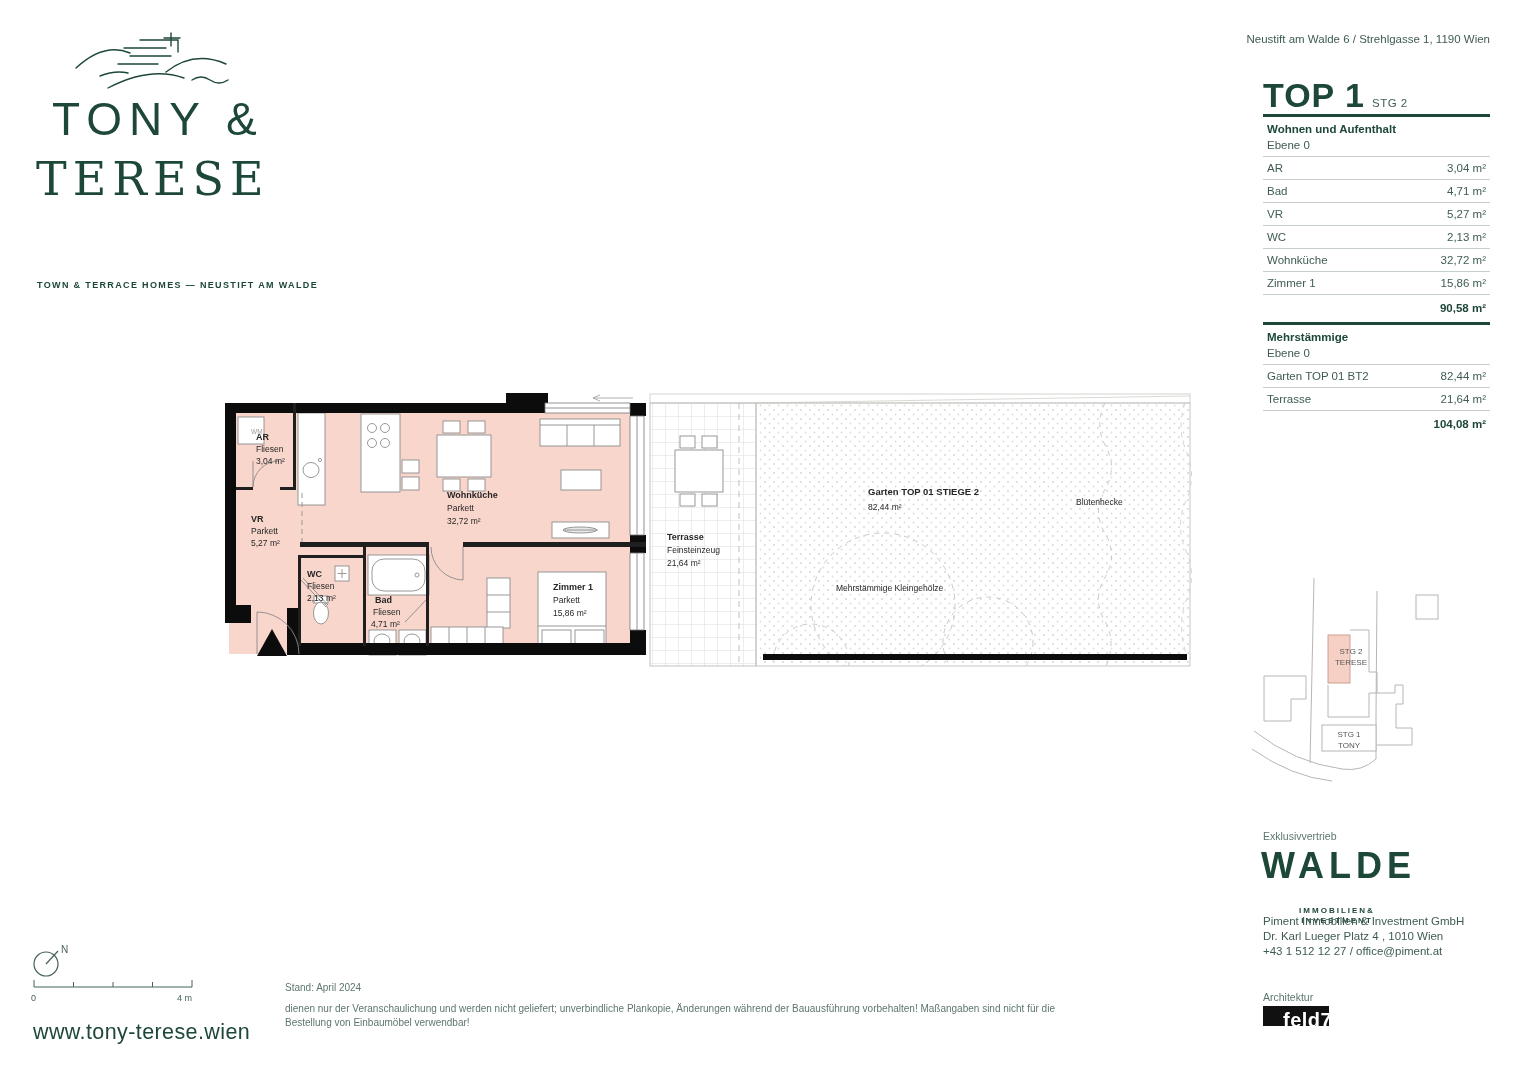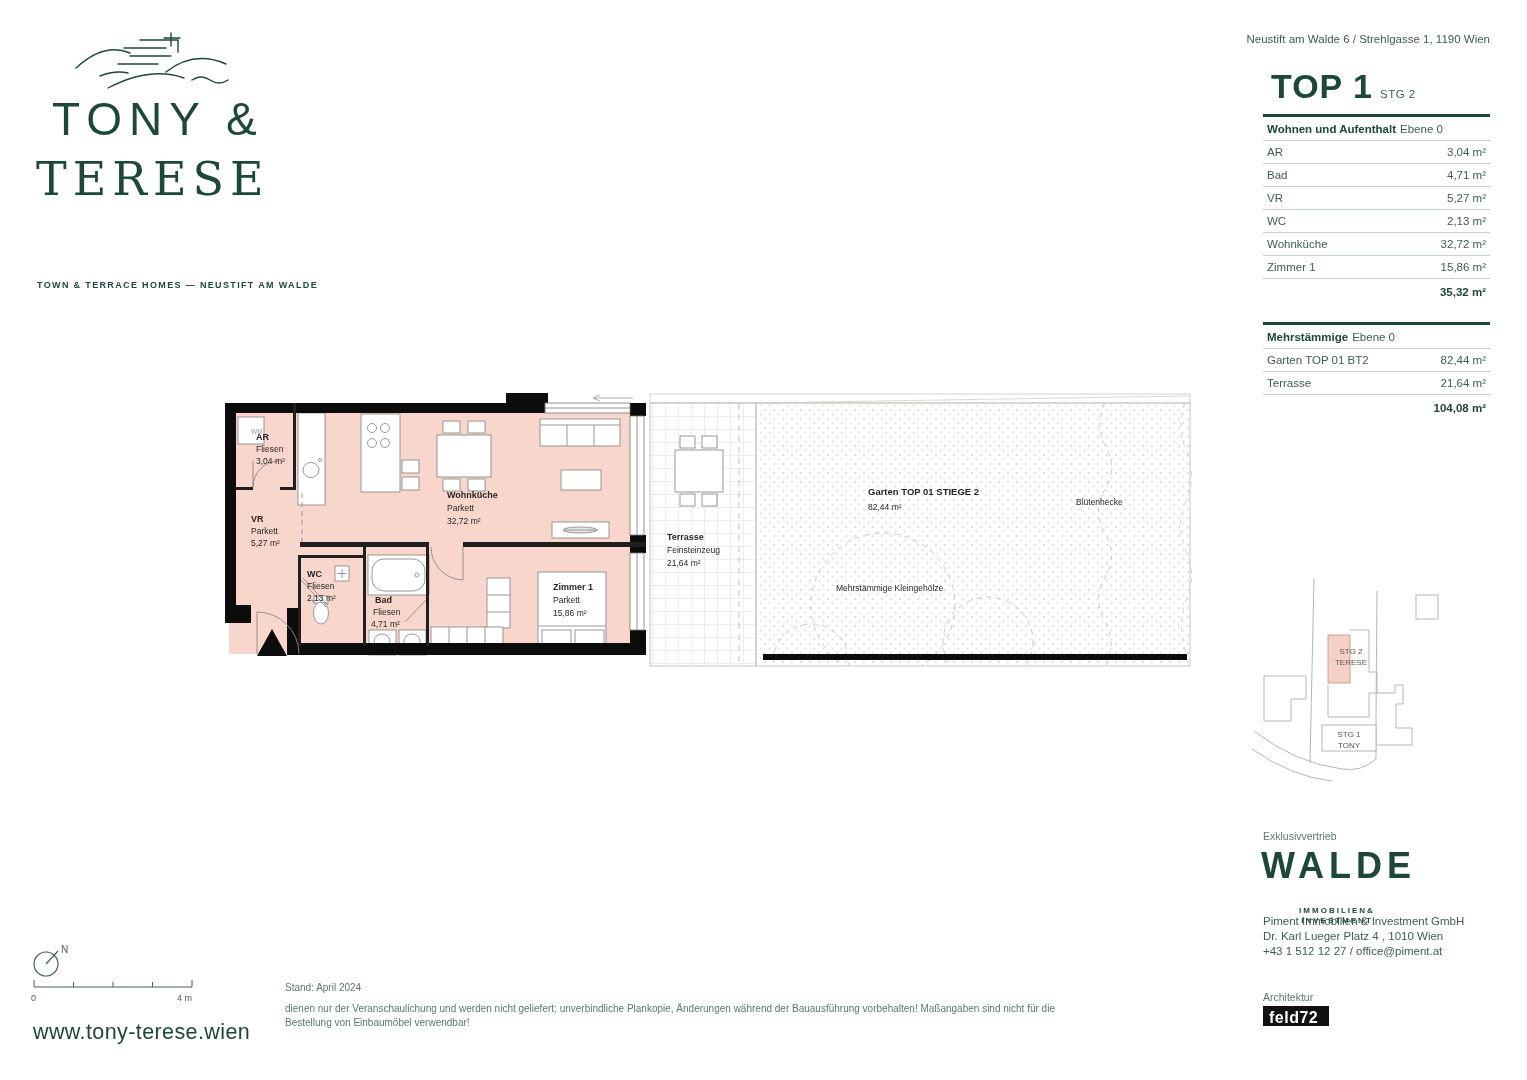--- a/index.html
+++ b/index.html
@@ -16,40 +16,40 @@
   .abs{position:absolute;}
   
   .brand-art{left:70px;top:26px;width:170px;height:80px;}
   .brand-l1{left:40px;top:92px;font-family:Liberation Sans, sans-serif;font-size:46px;
     letter-spacing:7px;color:var(--green);margin-left:12px;}
   .brand-l2{left:36px;top:152px;font-family:"DejaVu Serif",serif;font-size:46px;
     letter-spacing:6px;color:var(--green);}
   .brand-tag{left:37px;top:238px;font-size:9px;letter-spacing:1.35px;color:var(--green);font-weight:700;margin-top:42px;}
   
   .address{right:37px;top:33px;font-size:11.5px;color:var(--green-mid);}
-  .title{left:1263px;top:67px;color:var(--green);font-size:34px;font-weight:600;letter-spacing:1px;margin-left:8px;}
+  .title{left:1263px;top:76px;color:var(--green);font-size:34px;font-weight:600;letter-spacing:1px;}
   .title small{font-size:11.5px;font-weight:400;color:var(--green-mid);letter-spacing:.5px;margin-left:7px;}
   .rc-table{left:1263px;width:227px;border-top:3px solid var(--green);}
   .t1{top:114px;} .t2{top:322px;}
   .thead{display:flex;align-items:baseline;gap:4px;padding:6px 4px 5px;border-bottom:1px solid var(--rule);
-    font-size:11.5px;color:var(--green);}
+    font-size:11.5px;color:var(--green);flex-direction:column;}
   .thead b{font-weight:700;}
   .thead span{font-weight:400;color:var(--green-mid);}
   .trow{display:flex;justify-content:space-between;padding:5px 4px;border-bottom:1px solid var(--rule);
     font-size:11.5px;color:var(--green-mid);}
   .ttotal{display:flex;justify-content:flex-end;padding:7px 4px;font-size:11.5px;font-weight:700;color:var(--green);}
   
   .exk{left:1263px;top:830px;font-size:10.5px;color:var(--green-soft);}
   .piment{left:1261px;top:845px;font-size:36px;font-weight:700;letter-spacing:5px;color:var(--green);}
   .piment-sub{left:1263px;top:889px;width:148px;text-align:center;font-size:8px;letter-spacing:2px;
     color:var(--green);font-weight:700;line-height:10px;margin-top:17px;}
   .vendor-info{left:1263px;top:914px;font-size:11.5px;line-height:15px;color:var(--green-mid);}
   .arch-label{left:1263px;top:991px;font-size:10.5px;color:var(--green-soft);}
   .feld{left:1263px;top:1006px;width:66px;height:20px;background:#111;color:#fff;
-    font-size:16px;font-weight:700;padding:3px 0 0 6px;letter-spacing:.5px;}
+    font-size:20px;font-weight:700;padding:3px 0 0 20px;letter-spacing:.5px;}
   
   .stand{left:285px;top:982px;font-size:10px;color:var(--green-soft);}
   .disc{left:285px;top:1002px;width:815px;font-size:10px;line-height:13.5px;color:var(--green-soft);}
   .website{left:33px;top:1020px;font-size:21.5px;letter-spacing:.4px;color:var(--green);}
   
   svg text{font-family:"Liberation Sans",sans-serif;}
   .plan{left:223px;top:390px;}
   .siteplan{left:1250px;top:573px;}
   .north{left:30px;top:938px;}
   .scalebar{left:30px;top:978px;}
@@ -103,21 +103,21 @@
       <span>2,13 m²</span>
     </div>
   <div class="trow">
       <span>Wohnküche</span>
       <span>32,72 m²</span>
     </div>
   <div class="trow">
       <span>Zimmer 1</span>
       <span>15,86 m²</span>
     </div>
-  <div class="ttotal">35,32 m²</div>
+  <div class="ttotal">90,58 m²</div>
 </div>
 
 <div class="abs rc-table t2">
   <div class="thead">
     <b>Mehrstämmige</b>
     <span>Ebene 0</span>
   </div>
   <div class="trow">
       <span>Garten TOP 01 BT2</span>
       <span>82,44 m²</span>

